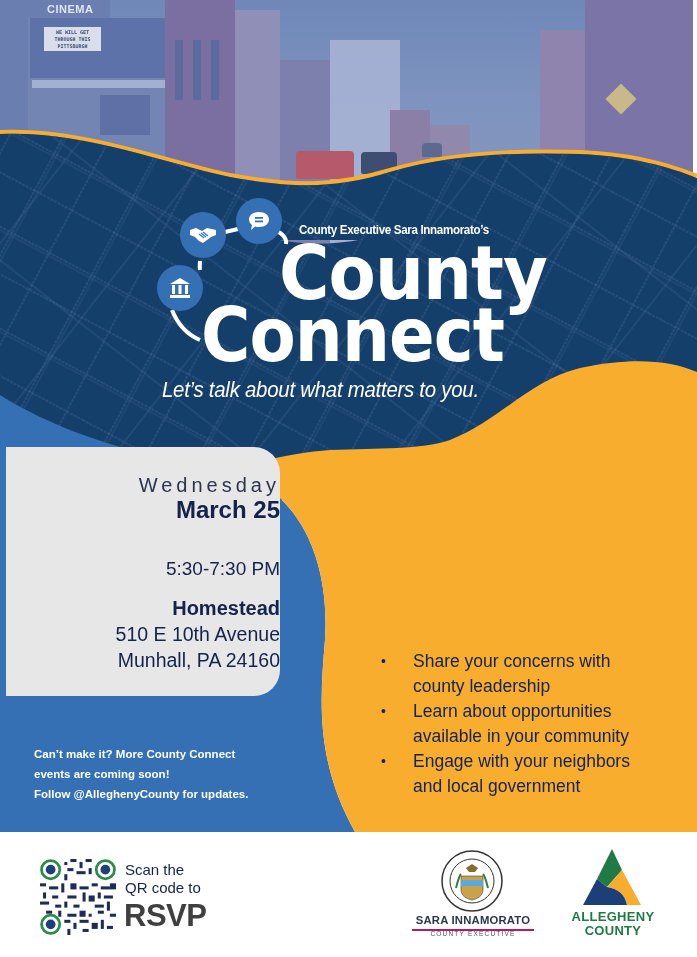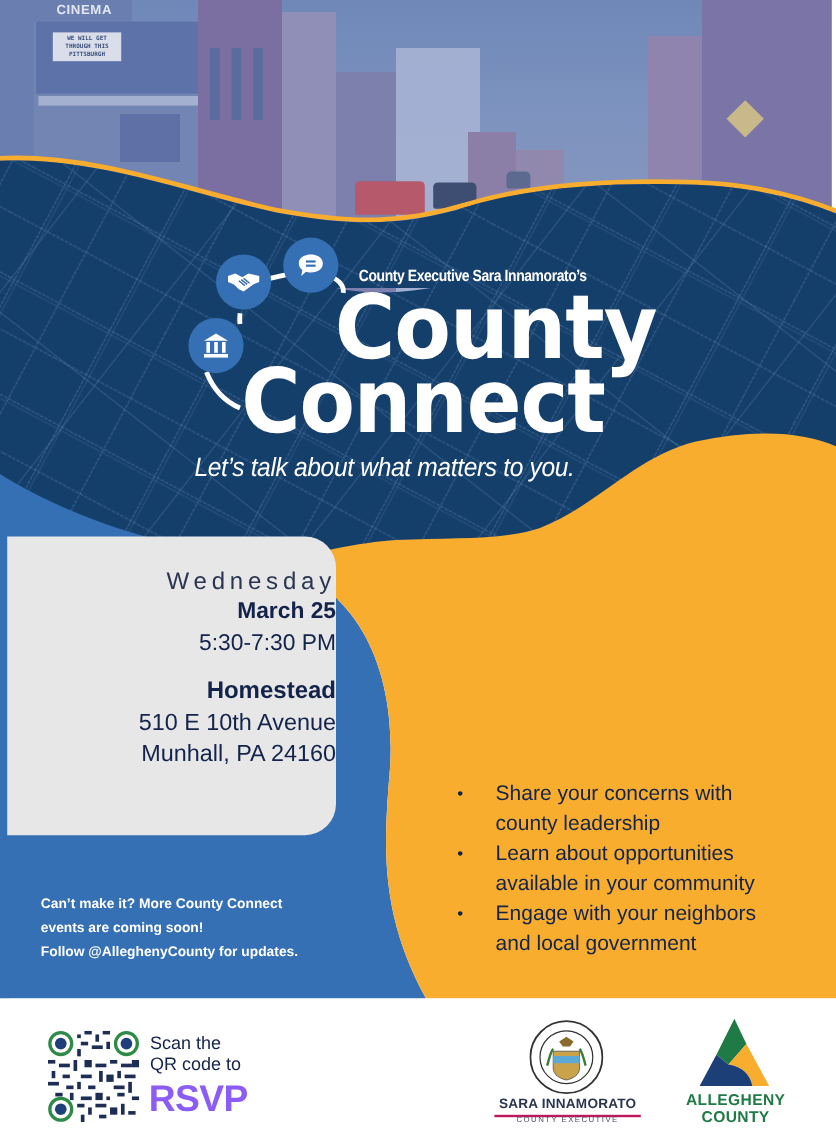--- a/index.html
+++ b/index.html
@@ -29,40 +29,40 @@
     line-height: 74px; letter-spacing: -1px; font-family: "DejaVu Sans", sans-serif; transform: scaleX(0.91); transform-origin: left top; white-space: nowrap; }
   .tagline { position: absolute; left: 162px; top: 377px; color: #ffffff; font-style: italic; font-size: 22px;
     font-family: "Liberation Sans", sans-serif; transform: scaleX(0.93); transform-origin: left top; white-space: nowrap; letter-spacing: -0.3px; }
 
   .icon-circle { position: absolute; border-radius: 50%; background: #3570b4; display: flex; align-items: center; justify-content: center; }
 
   
   .date-card { position: absolute; left: 6px; top: 447px; width: 274px; height: 249px; background: #e7e7e8;
     border-radius: 0 26px 26px 0; padding: 26px 0 0 32px; color: #14264a; text-align: right; }
   .weekday { font-size: 20px; letter-spacing: 4px; font-weight: normal; color: #2b3450; line-height: 24px; font-family: "Liberation Sans", sans-serif; }
-  .date-main { font-size: 19px; font-weight: bold; line-height: 26px; color: #13234a; }
-  .time { font-size: 19px; line-height: 28px; color: #13234a; }
+  .date-main { font-size: 24px; font-weight: bold; line-height: 26px; color: #13234a; }
+  .time { font-size: 19px; line-height: 28px; color: #13234a; margin-top: 32px; }
   .venue { font-size: 20px; font-weight: bold; line-height: 25px; margin-top: 13px; color: #13234a; }
   .addr { font-size: 19.5px; line-height: 26px; color: #13234a; }
 
   
   .intro { position: absolute; left: 379px; top: 487px; width: 300px; color: #13234a; font-weight: bold;
     font-size: 17px; line-height: 25px; font-family: "Liberation Sans", sans-serif; }
   .bullets { position: absolute; left: 379px; top: 649px; width: 310px; list-style: none; color: #13234a; }
   .bullets li { position: relative; padding-left: 34px; font-size: 17.5px; line-height: 25px; }
   .bullets li .dot { position: absolute; left: 2px; top: 0; font-size: 14px; }
 
   .cant-make { position: absolute; left: 34px; top: 744px; color: #ffffff; font-weight: bold; font-size: 11.5px;
     line-height: 20px; font-family: "Liberation Sans", sans-serif; }
 
   
   .footer { position: absolute; left: 0; top: 832px; width: 697px; height: 96px; background: #ffffff; }
   .qr { position: absolute; left: 40px; top: 27px; width: 76px; height: 76px; }
   .scan-text { position: absolute; left: 125px; top: 29px; color: #13234a; font-size: 15px; line-height: 18px; }
-  .rsvp { position: absolute; left: 124px; top: 67px; color: #8b5cf6; font-size: 31px; font-weight: bold; line-height: 34px; letter-spacing: -0.5px; }
+  .rsvp { position: absolute; left: 124px; top: 67px; color: #404040; font-size: 31px; font-weight: bold; line-height: 34px; letter-spacing: -0.5px; }
   .seal { position: absolute; left: 441px; top: 18px; width: 62px; height: 62px; }
   .exec-name { position: absolute; left: 412px; top: 82px; width: 122px; text-align: center; color: #2a3550; font-size: 11.3px;
     letter-spacing: 0.2px; border-bottom: 2px solid #be185d; padding-bottom: 2px; line-height: 13px; font-weight: bold; }
   .exec-title { position: absolute; left: 412px; top: 98px; width: 122px; text-align: center; color: #4a5063; font-size: 6.5px; letter-spacing: 1.2px; }
   .ac-logo { position: absolute; left: 583px; top: 17px; width: 58px; height: 56px; }
   .ac-name { position: absolute; left: 560px; top: 78px; width: 106px; text-align: center; color: #1f7a45; font-size: 13px;
     font-weight: bold; line-height: 14px; letter-spacing: 0.3px; }
 </style>
 </head>
 <body>

